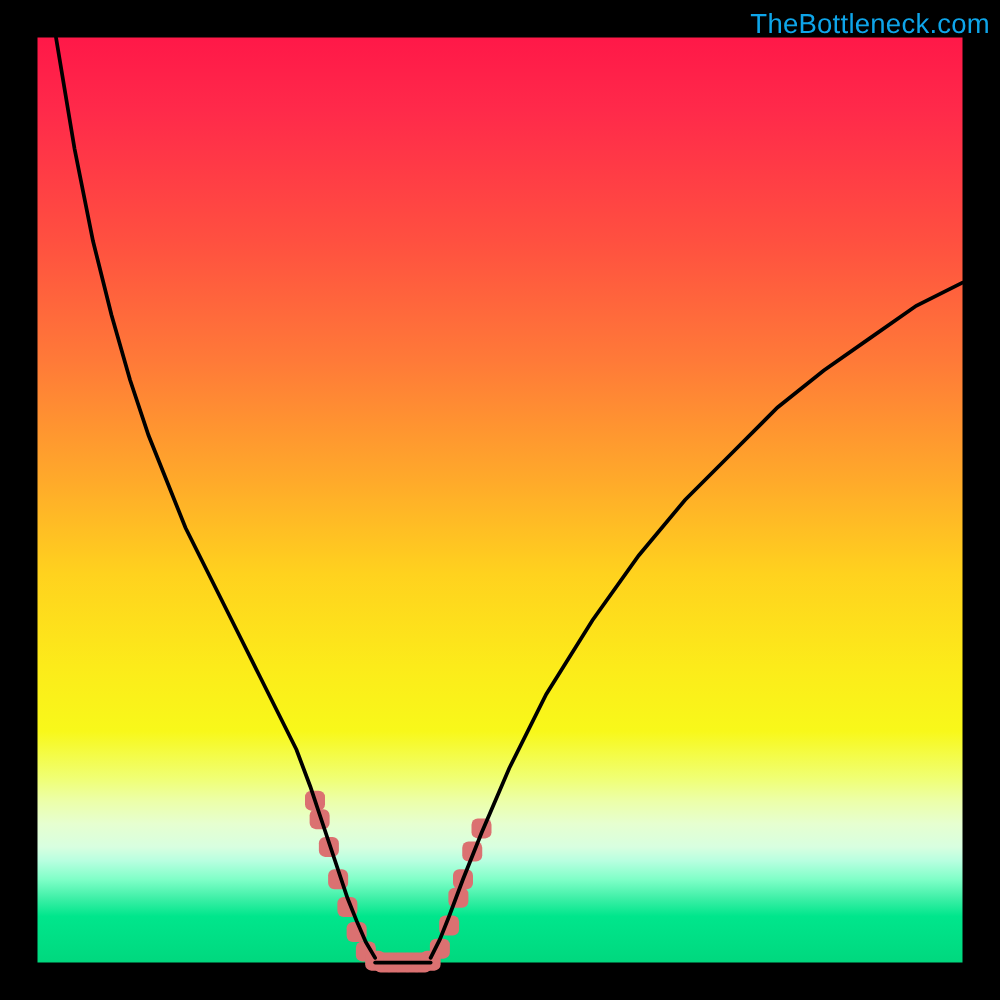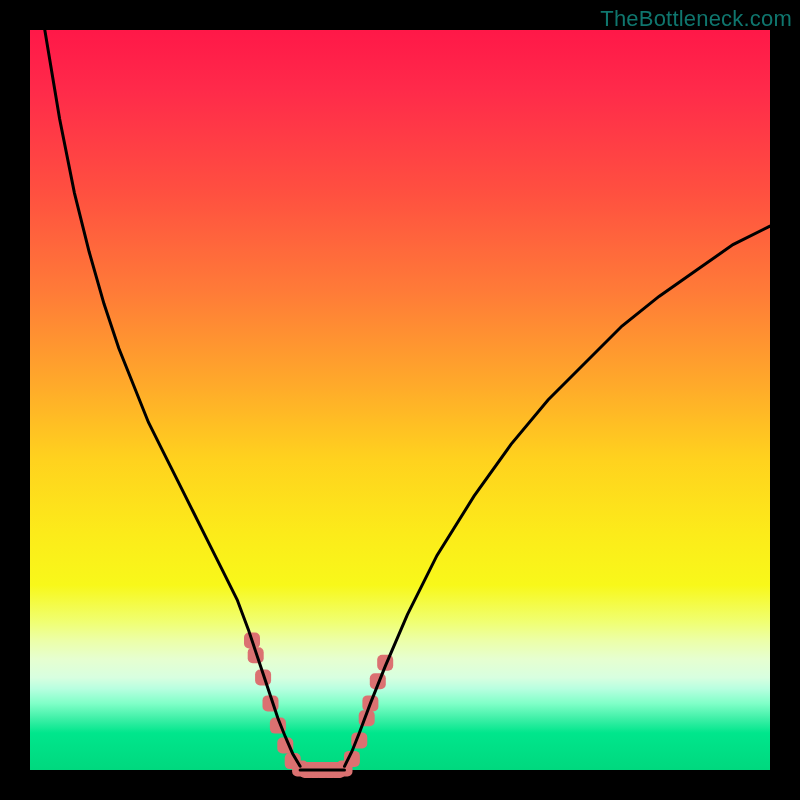--- a/index.html
+++ b/index.html
@@ -44,21 +44,21 @@
       #80ffc8 91%,
       #40f0a8 93%,
       #00e68c 95%,
       #00d87e 100%
     );
   }
   .watermark {
     position: absolute;
     top: 6px;
     right: 8px;
-    color: #0f766e;
+    color: #0ea5e9;
     font-size: 22px;
     font-weight: 500;
     letter-spacing: 0.2px;
     user-select: none;
   }
   svg.curve-layer {
     position: absolute;
     left: 0;
     top: 0;
     width: 740px;

